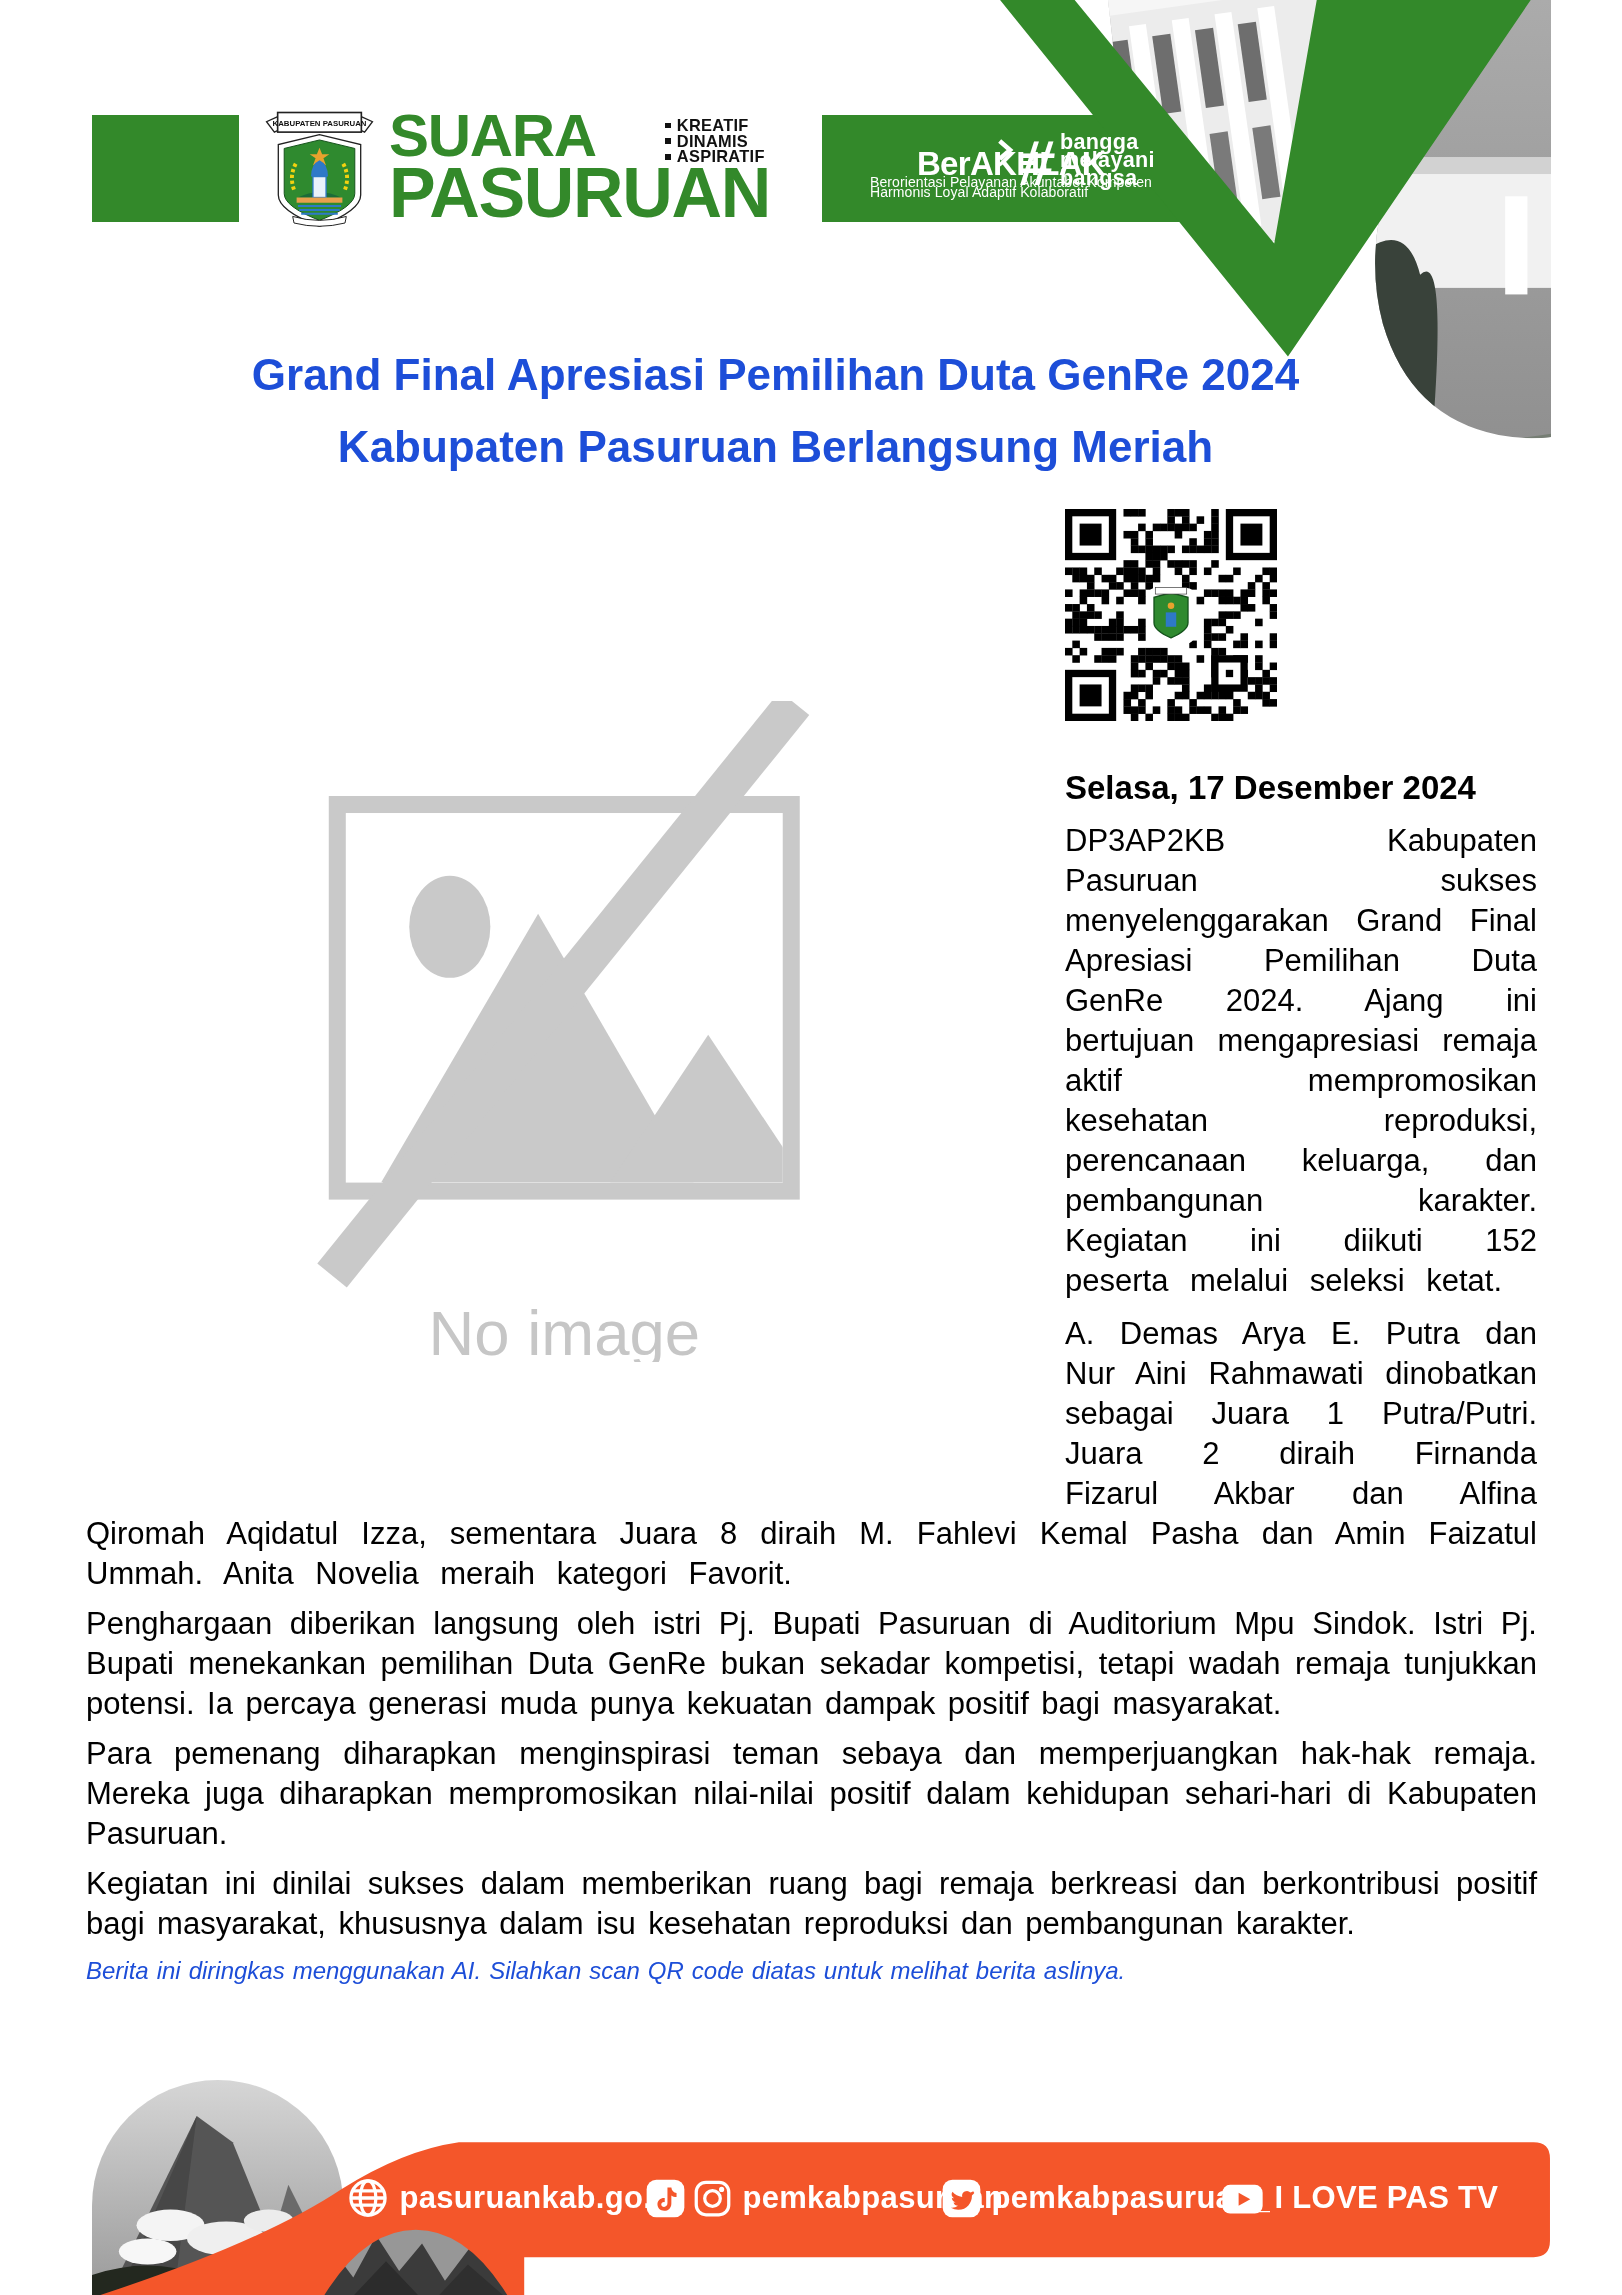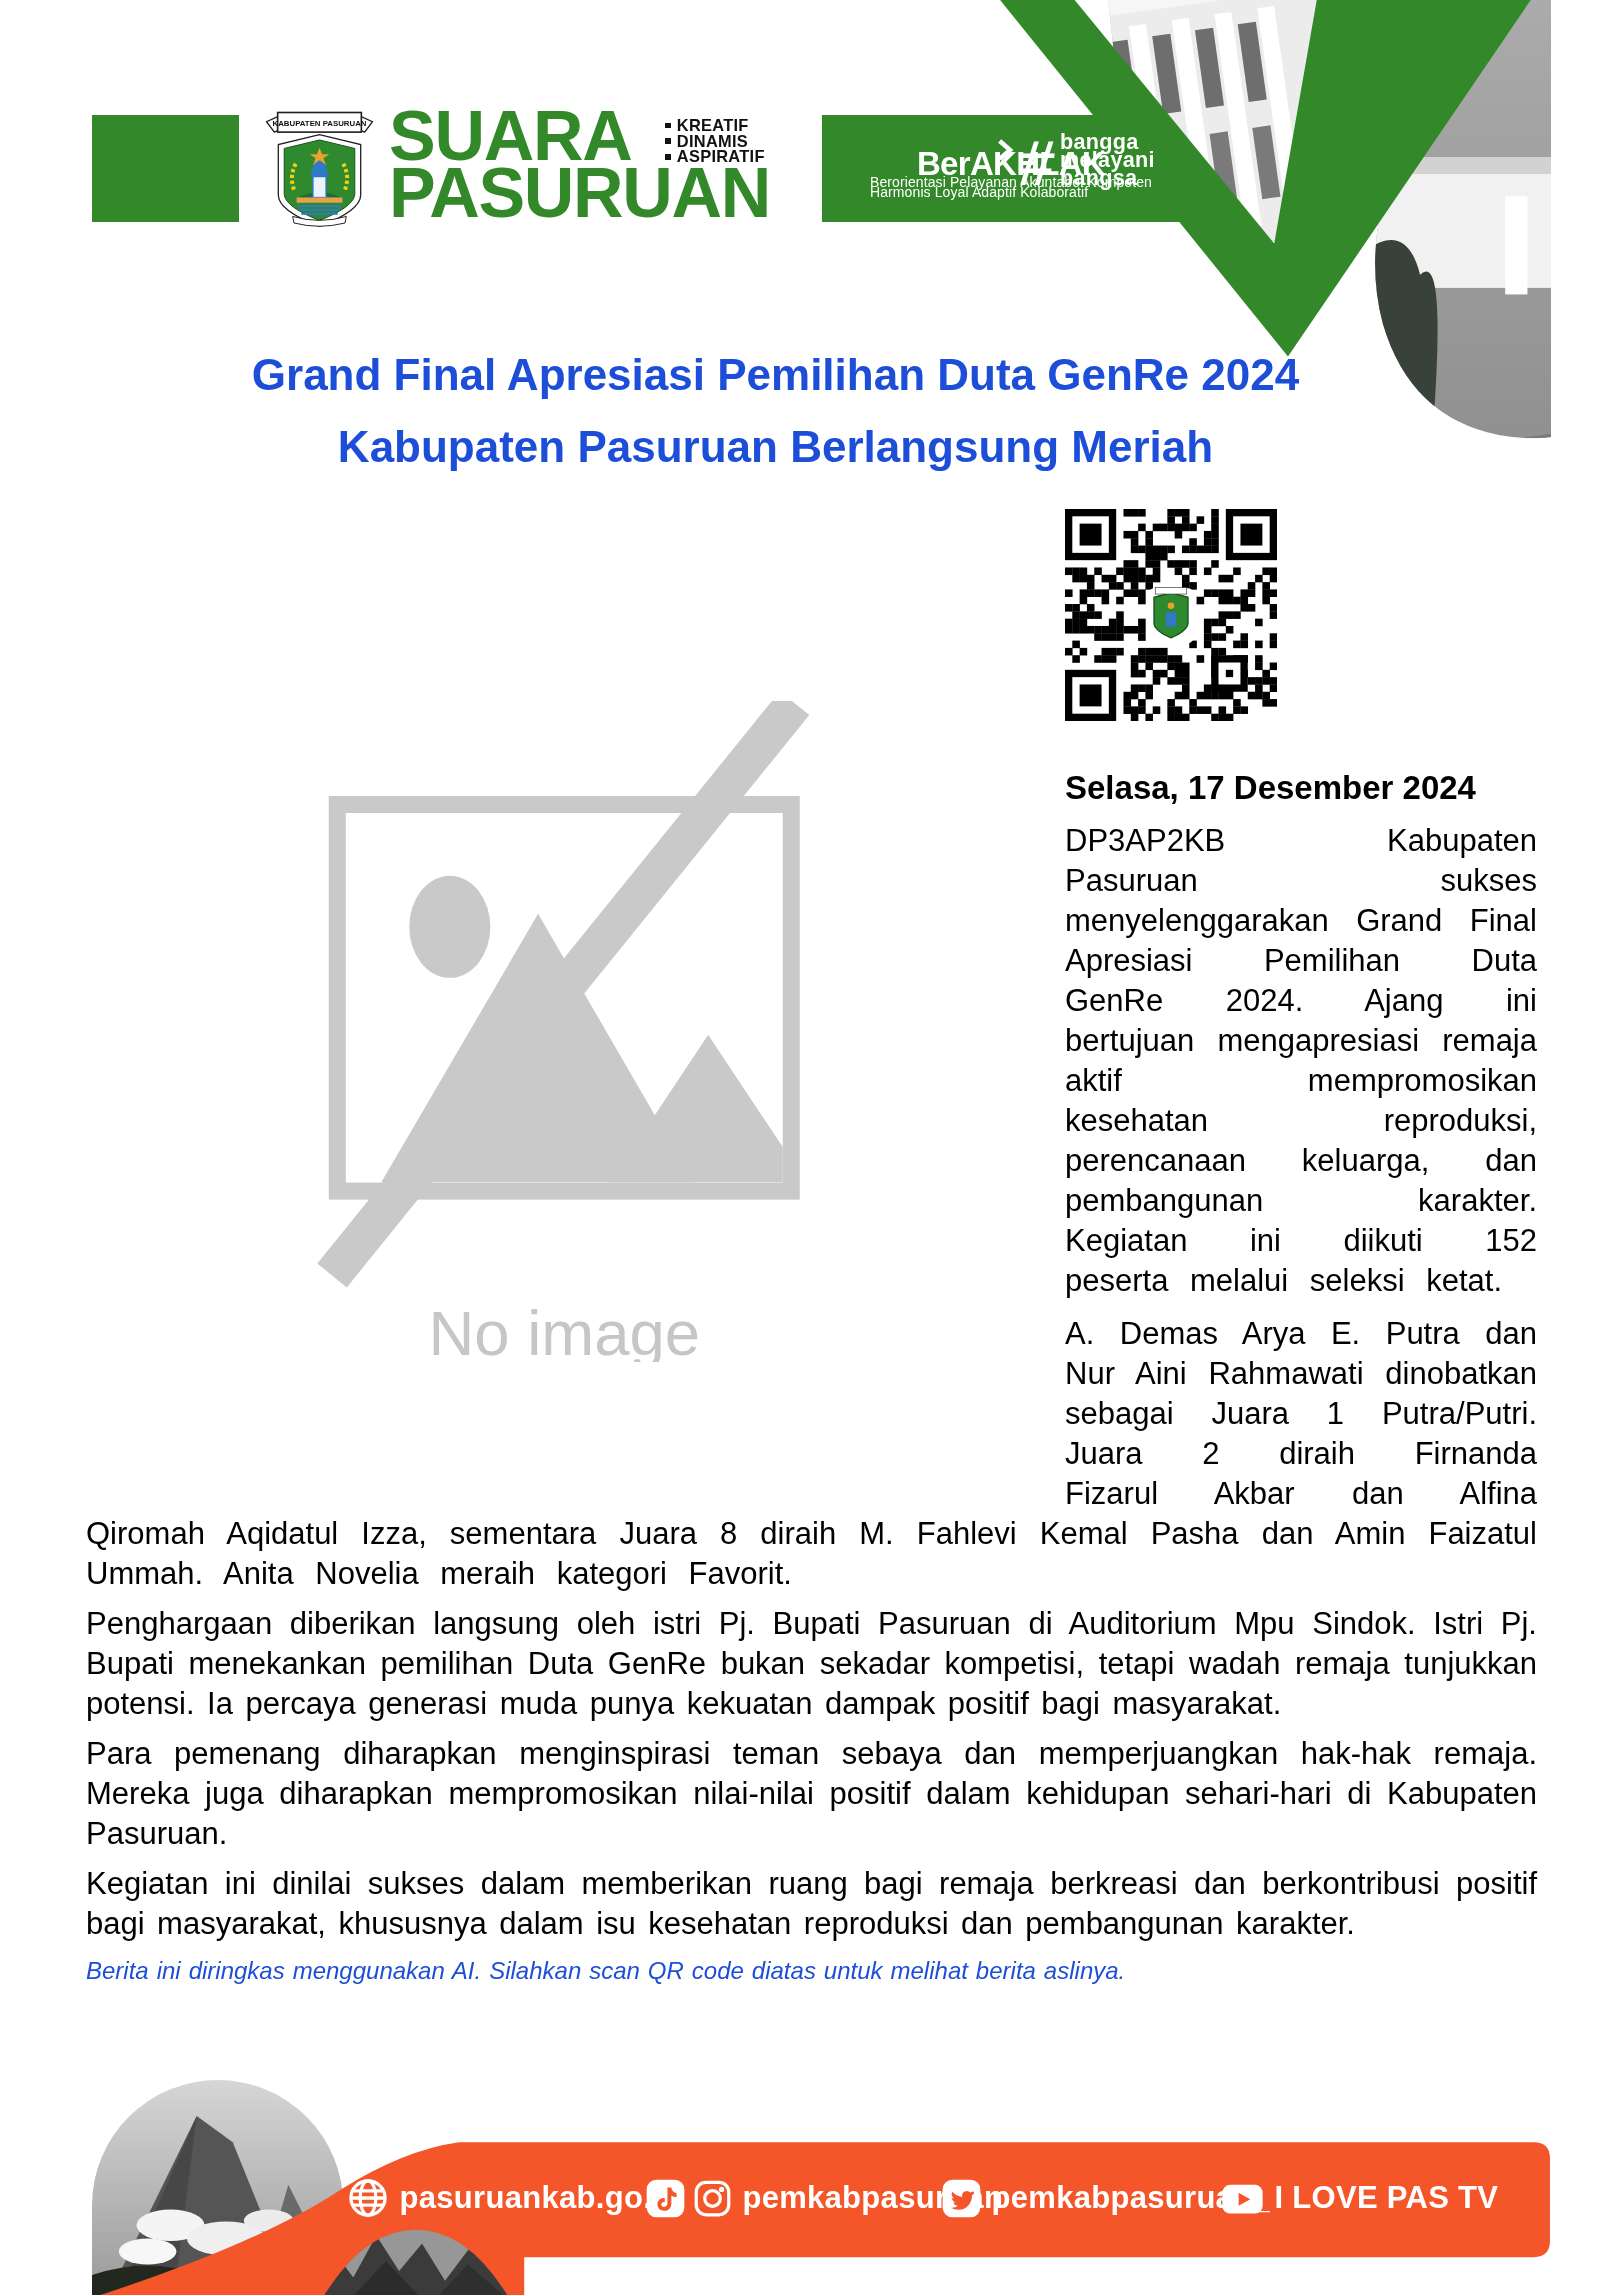--- a/index.html
+++ b/index.html
@@ -2,21 +2,21 @@
 <html style="font-size:10.5px"><head>
 <meta charset="utf-8">
 <style>
   html,body{margin:0;padding:0;background:#ffffff;}
   .page{position:relative;width:1551px;height:2295px;background:#fff;overflow:hidden;
         font-family:"Liberation Sans",sans-serif;}
   
   .green-rect{position:absolute;left:92px;top:115px;width:147px;height:107px;background:#33892A;}
   .crest{position:absolute;left:260px;top:98px;}
   .brand{position:absolute;left:389px;top:0;color:#33892A;font-weight:bold;letter-spacing:-1.3px;}
-  .brand .l1{position:absolute;left:0;top:101px;font-size:70px;line-height:70px;white-space:nowrap;}
+  .brand .l1{position:absolute;left:0;top:101px;font-size:60px;line-height:70px;white-space:nowrap;}
   .brand .l2{position:absolute;left:0;top:158px;font-size:70px;line-height:70px;white-space:nowrap;}
   .tagline{position:absolute;left:665px;top:118px;}
   .tag-row{display:flex;align-items:center;height:15px;margin-bottom:0.7px;}
   .tag-bullet{width:5.9px;height:5.9px;background:#111;margin-right:5.9px;flex:0 0 auto;}
   .tag-row span{font-size:16.4px;font-weight:bold;color:#111;letter-spacing:0.3px;line-height:15px;}
   .band{position:absolute;left:822px;top:115px;width:541px;height:107px;background:#33892A;}
   .berakhlak{position:absolute;left:870px;top:149px;color:#fff;}
   .berakhlak .t{font-size:33px;font-weight:bold;letter-spacing:-0.7px;line-height:29px;white-space:nowrap;text-align:center;}
   .berakhlak .chev{position:absolute;left:127px;top:-10.5px;}
   .berakhlak .s{font-size:14px;line-height:9.8px;letter-spacing:0.1px;white-space:nowrap;}

